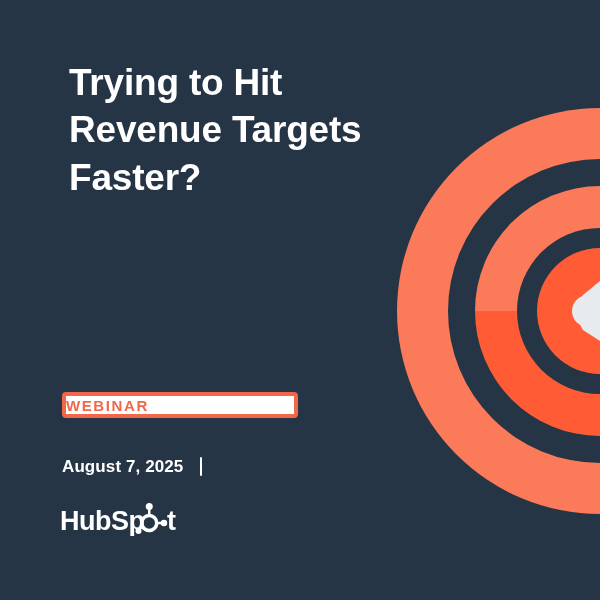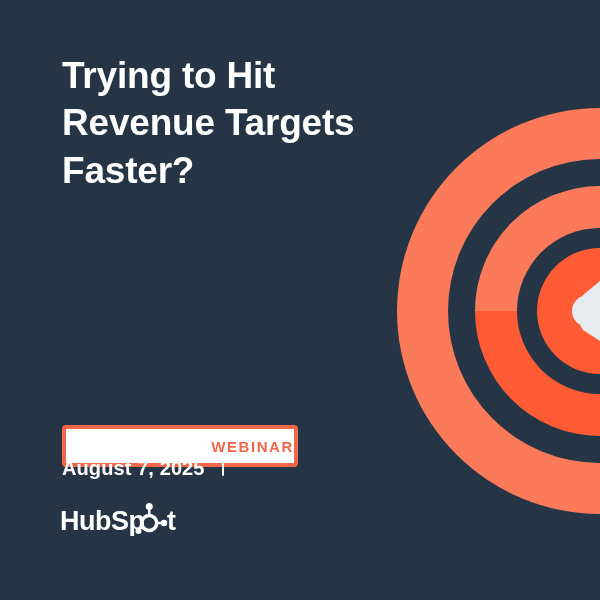--- a/index.html
+++ b/index.html
@@ -40,60 +40,59 @@
     width: 600px;
     height: 600px;
     z-index: 5;
   }
 
   #headline {
     position: absolute;
     left: 62px;
     top: 52px;
     width: 330px;
-    margin: 0;
+    margin: 7px;
     color: #ffffff;
     font-size: 37px;
     line-height: 1.28;
     font-weight: 700;
     letter-spacing: -0.2px;
     white-space: pre-line;
   }
 
   #webinar-button {
     position: absolute;
     left: 62px;
     top: 392px;
     width: 236px;
-    height: 42px;
+    height: 26px;
     box-sizing: border-box;
     background: #ffffff;
     border: 4px solid #F2674A;
     border-radius: 4px;
     display: flex;
     align-items: center;
-    justify-content: flex-end;
+    justify-content: flex-start;
     cursor: pointer;
-    margin-top: 33px;
   }
   #webinar-button-label {
     color: #F2674A;
     font-size: 15px;
     font-weight: 700;
     letter-spacing: 1.6px;
   }
 
   #event-meta {
     position: absolute;
     left: 62px;
     top: 457px;
     display: flex;
     align-items: flex-start;
     color: #ffffff;
-    font-size: 20px;
+    font-size: 17px;
     font-weight: 600;
     letter-spacing: 0.1px;
   }
   #event-date { white-space: nowrap; }
   #meta-divider {
     width: 2px;
     height: 19px;
     background: #ffffff;
     margin: 0 17px;
     border-radius: 1px;

